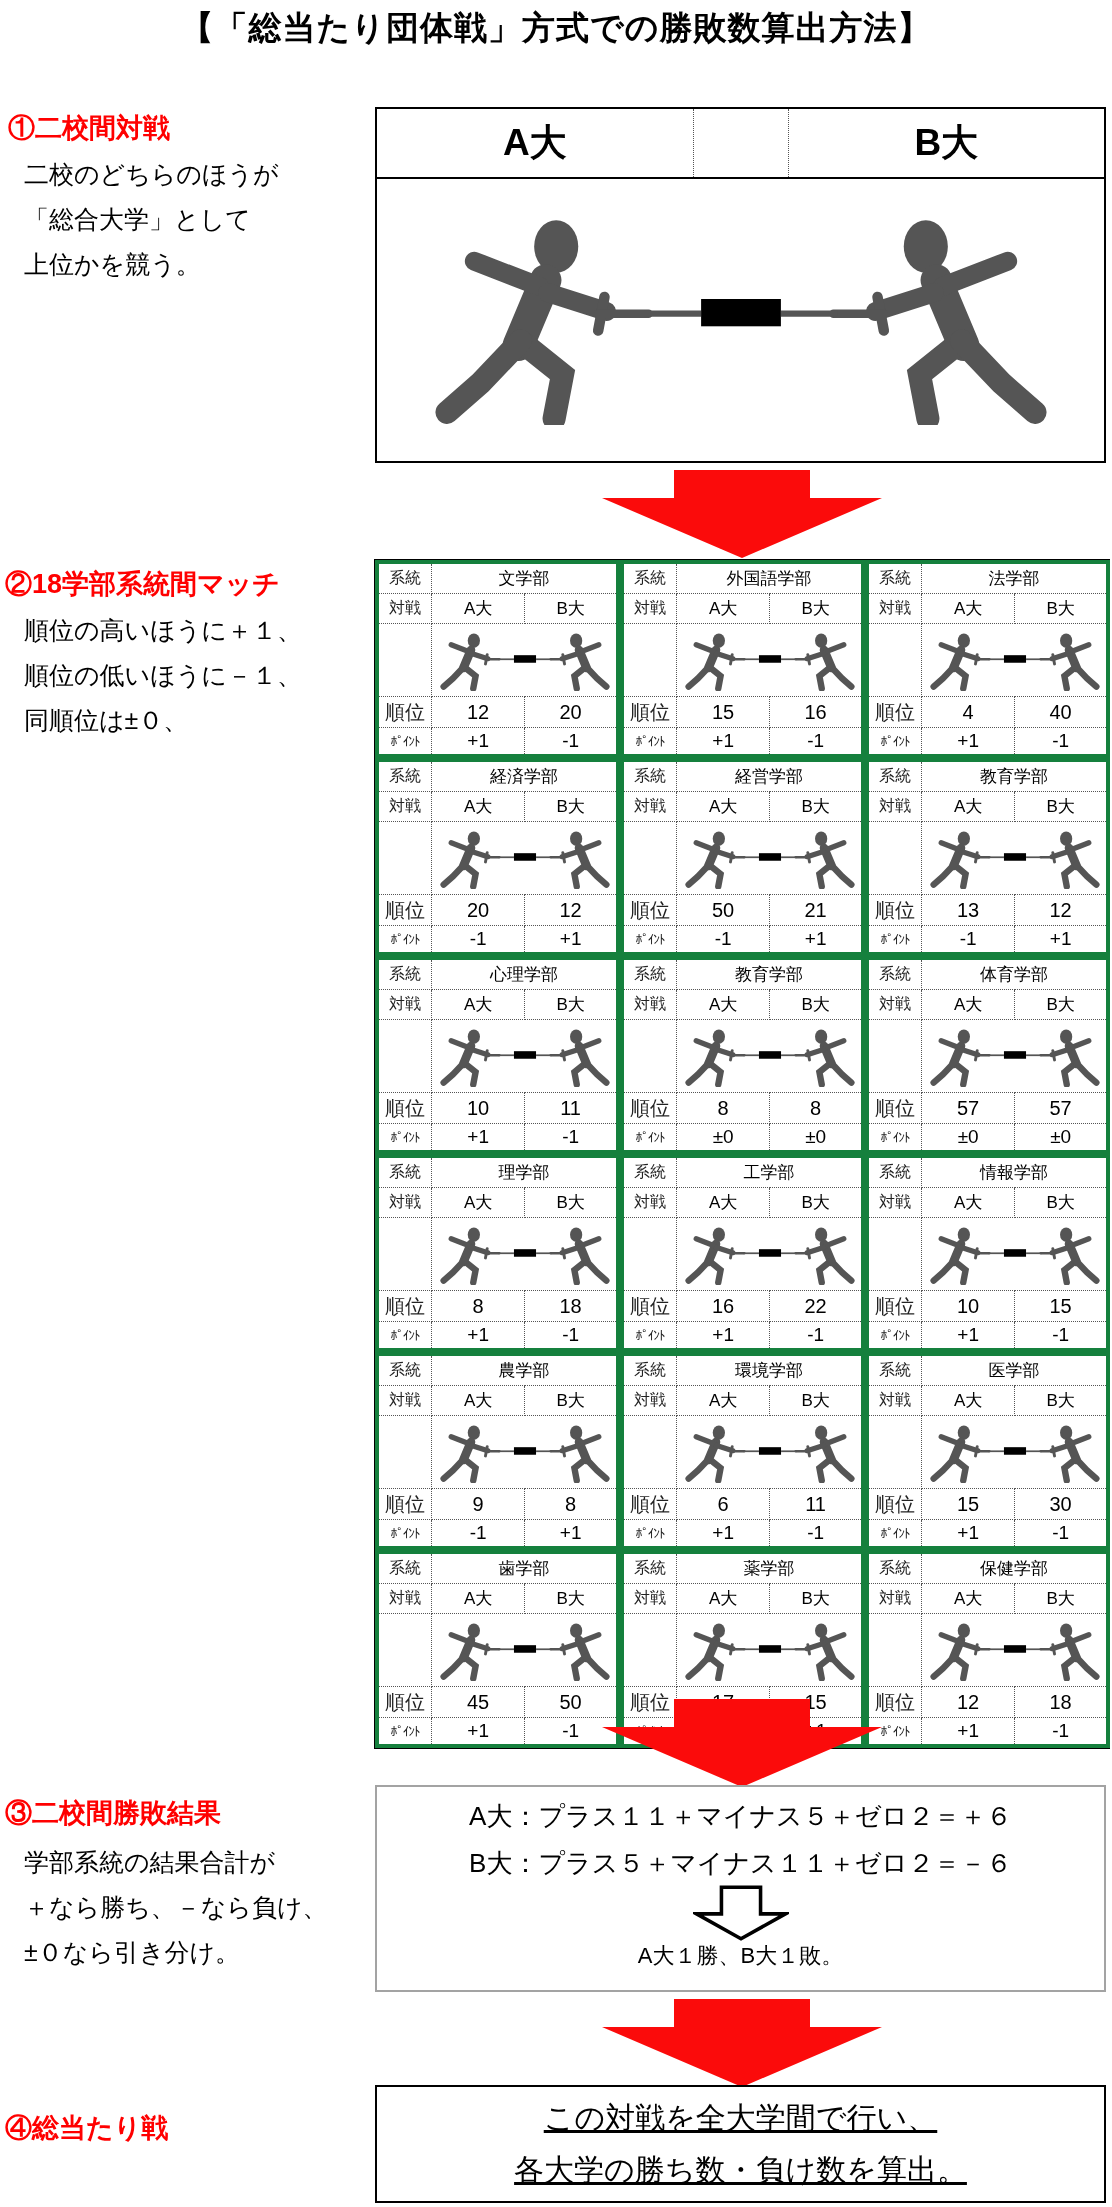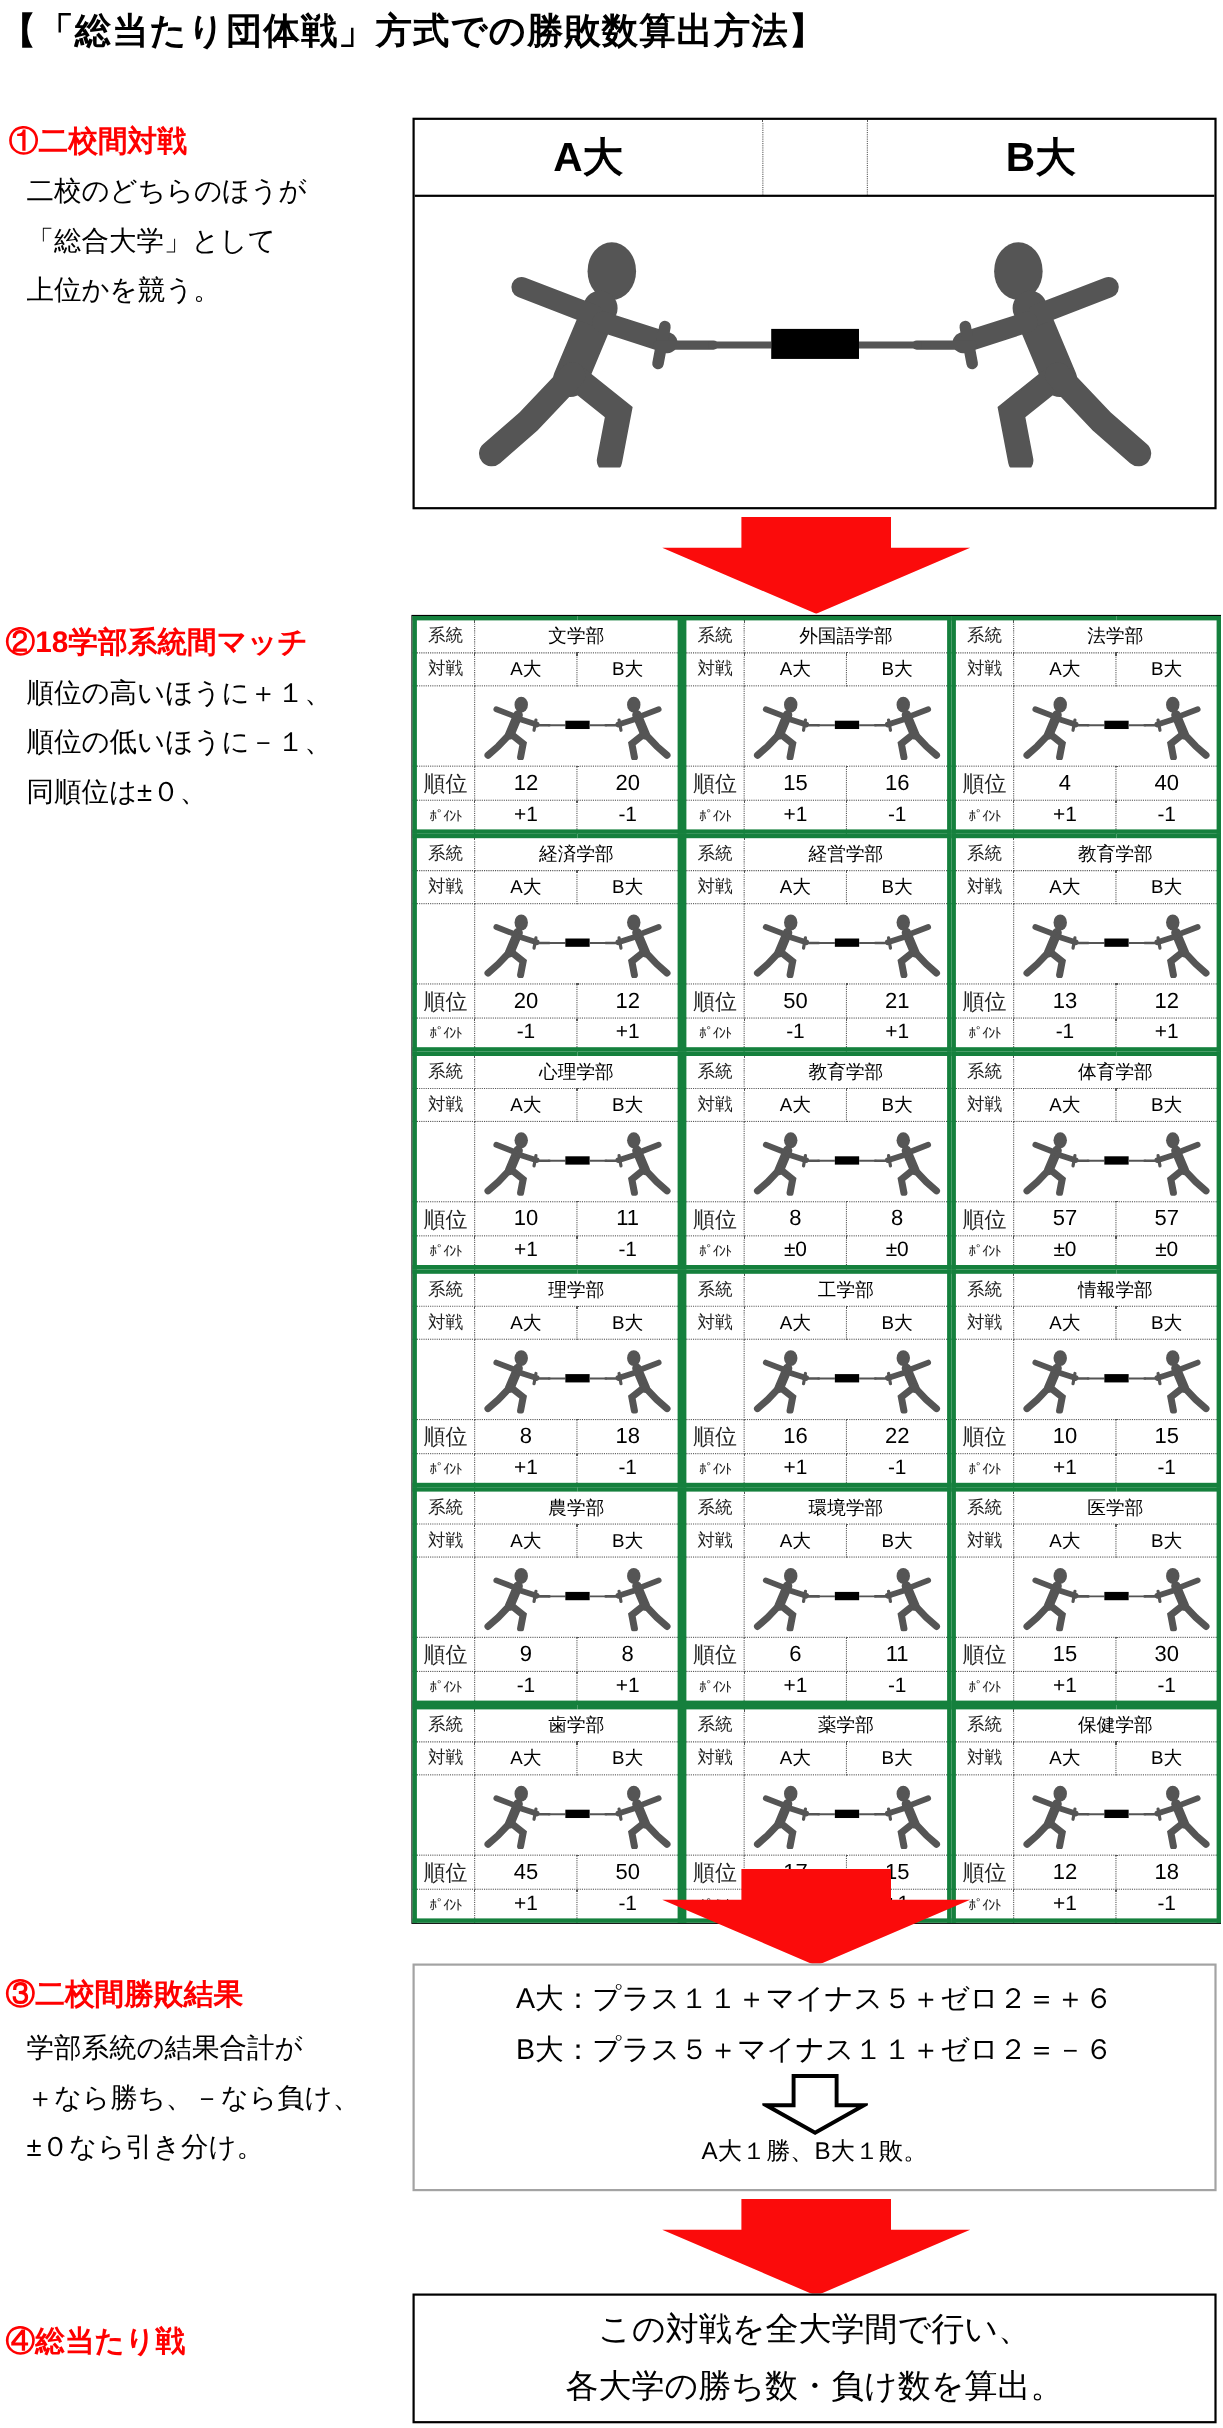--- a/index.html
+++ b/index.html
@@ -1,21 +1,21 @@
 <!DOCTYPE html>
 <html><head>
 <meta charset="utf-8">
 <style>
   html,body{margin:0;padding:0;background:#ffffff;}
   #page{
     position:relative;width:1112px;height:2207px;background:#ffffff;
     font-family:"Liberation Sans",sans-serif;color:#000;overflow:hidden;
   }
   .title{
-    position:absolute;top:6px;left:0;width:100%;
+    position:absolute;top:6px;left:0;width:100%;text-align:center;
     font-size:33px;font-weight:bold;letter-spacing:1px;
   }
   .sec-heading{position:absolute;color:#ff0000;font-weight:bold;font-size:27px;white-space:nowrap;}
   .sec-body{position:absolute;font-size:25px;line-height:45px;white-space:nowrap;}
   
   .top-box{
     position:absolute;left:375px;top:107px;width:731px;height:356px;
     border:2px solid #000;box-sizing:border-box;background:#fff;
   }
   .top-box .hdr{
@@ -58,21 +58,21 @@
     border:2px solid #a3a3a3;box-sizing:border-box;background:#fff;
     display:flex;flex-direction:column;align-items:center;
   }
   .res-line{font-size:26px;margin-top:12px;white-space:nowrap;}
   .hollow-arrow{width:96px;height:56px;margin-top:4px;}
   .res-conclusion{font-size:22px;margin-top:0px;white-space:nowrap;}
   
   .final-box{
     position:absolute;left:375px;top:2085px;width:731px;height:118px;
     border:2px solid #000;box-sizing:border-box;background:#fff;
-    display:flex;flex-direction:column;align-items:center;justify-content:center;
+    display:flex;flex-direction:column;align-items:center;justify-content:center;text-decoration:underline;
   }
   .final-line{font-size:30px;line-height:52px;white-space:nowrap;}
   .hidden-defs{position:absolute;width:0;height:0;overflow:hidden;}
 </style>
 </head>
 <body>
 
 <svg class="hidden-defs" aria-hidden="true">
   <defs>
     <g id="puller" stroke="#555555" fill="none" stroke-linecap="round">

